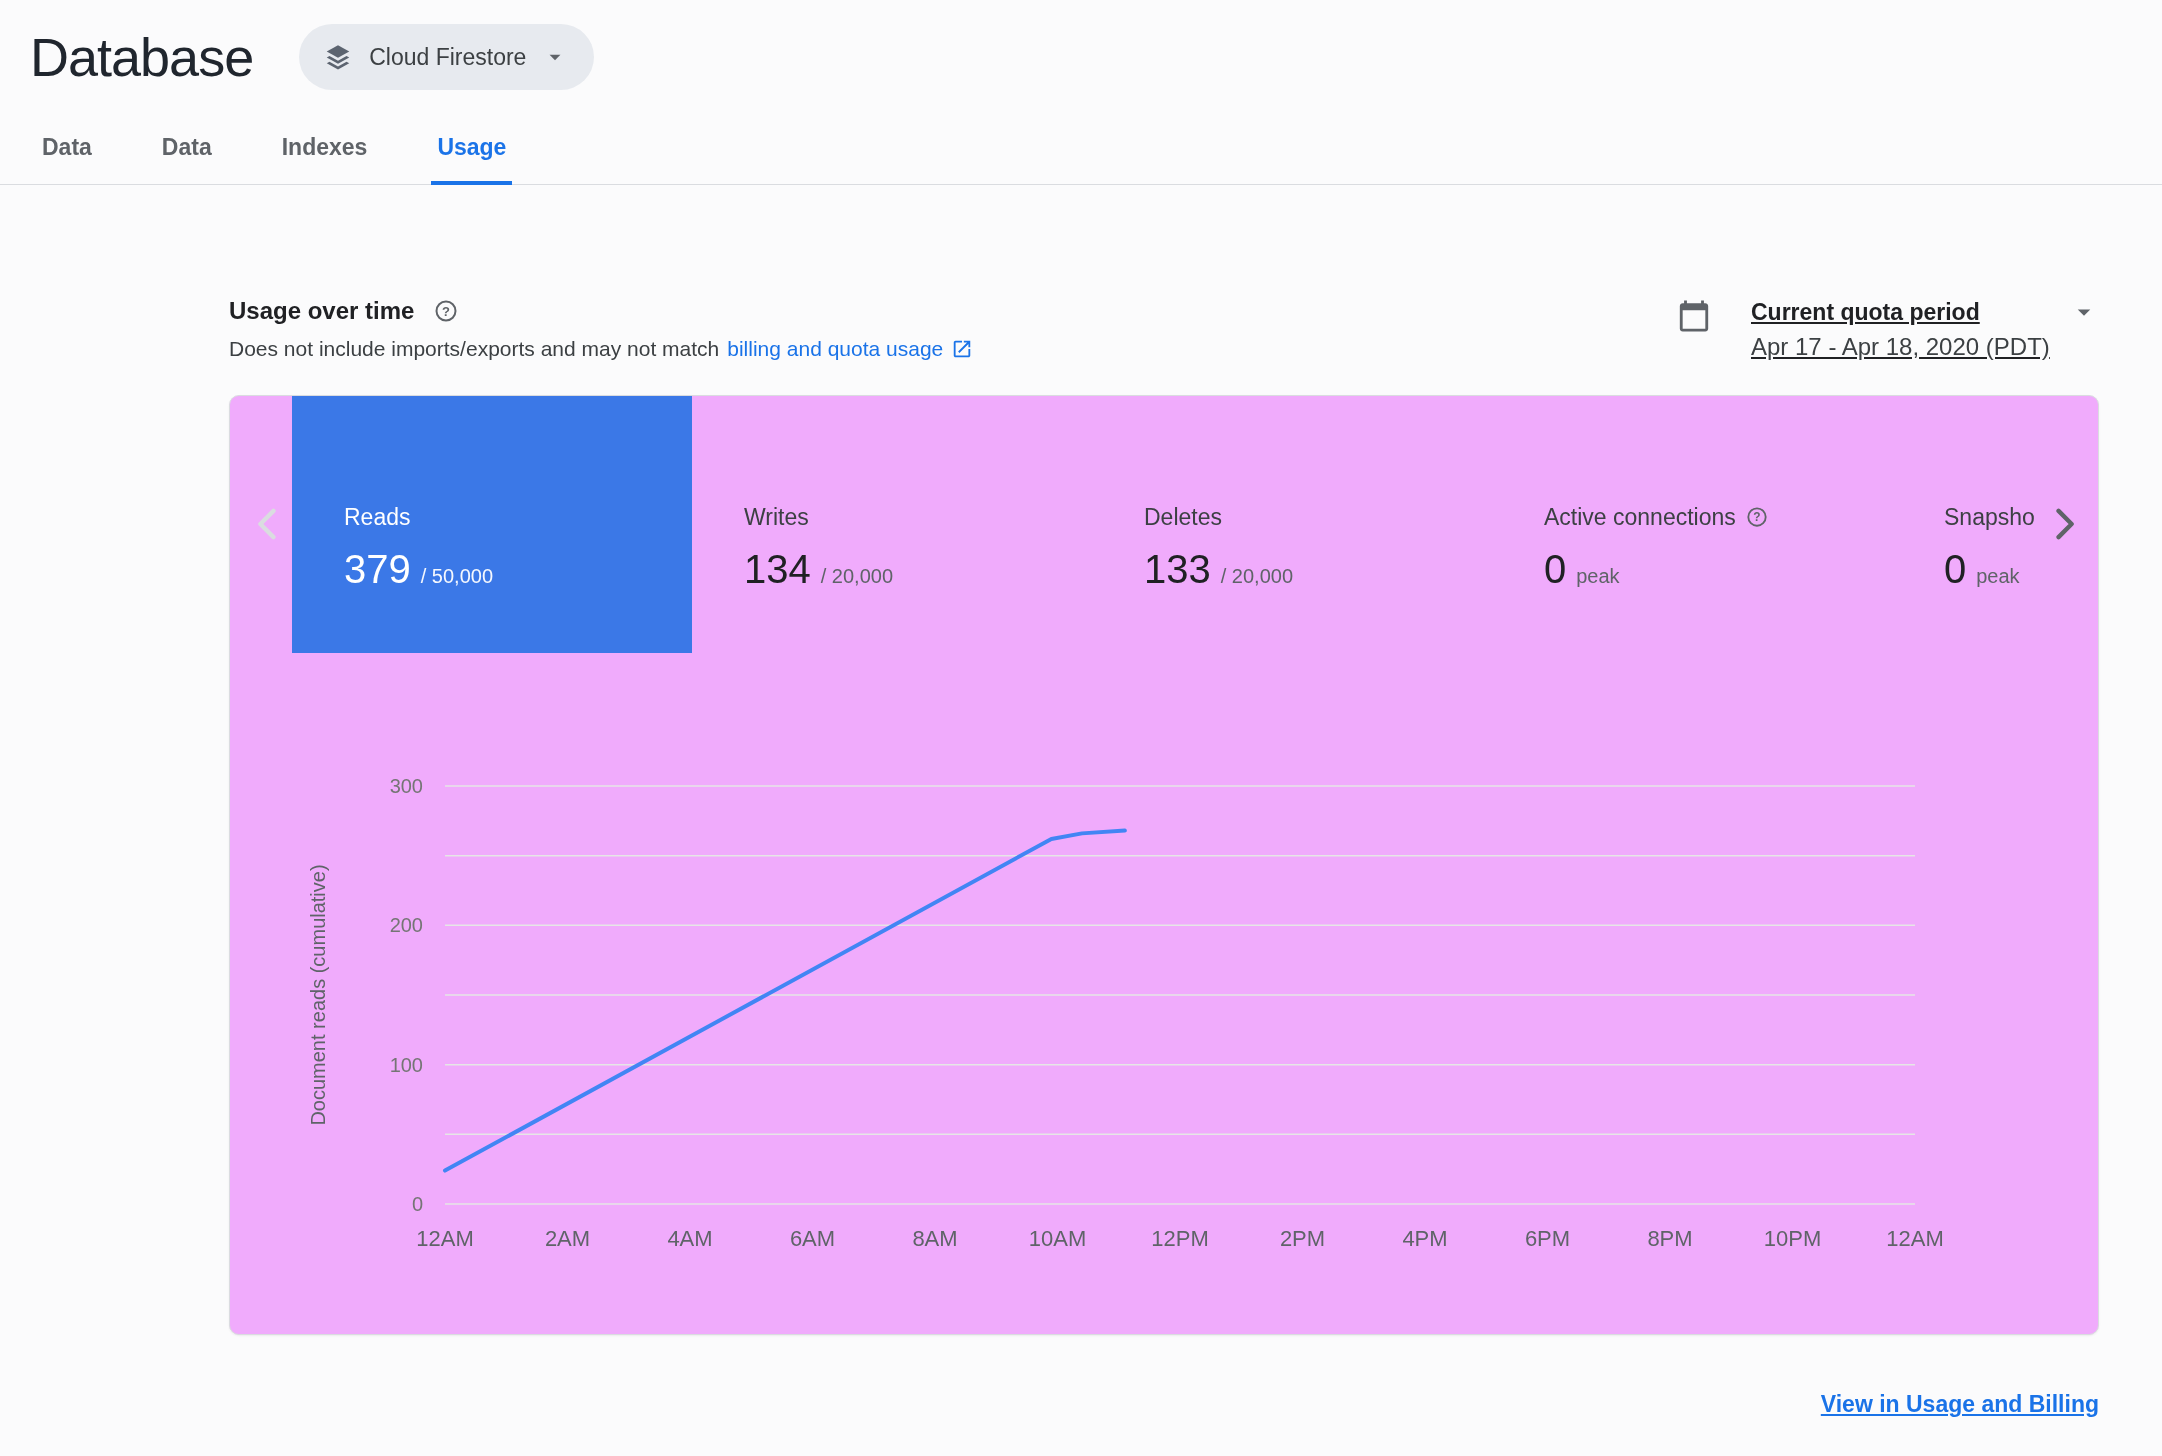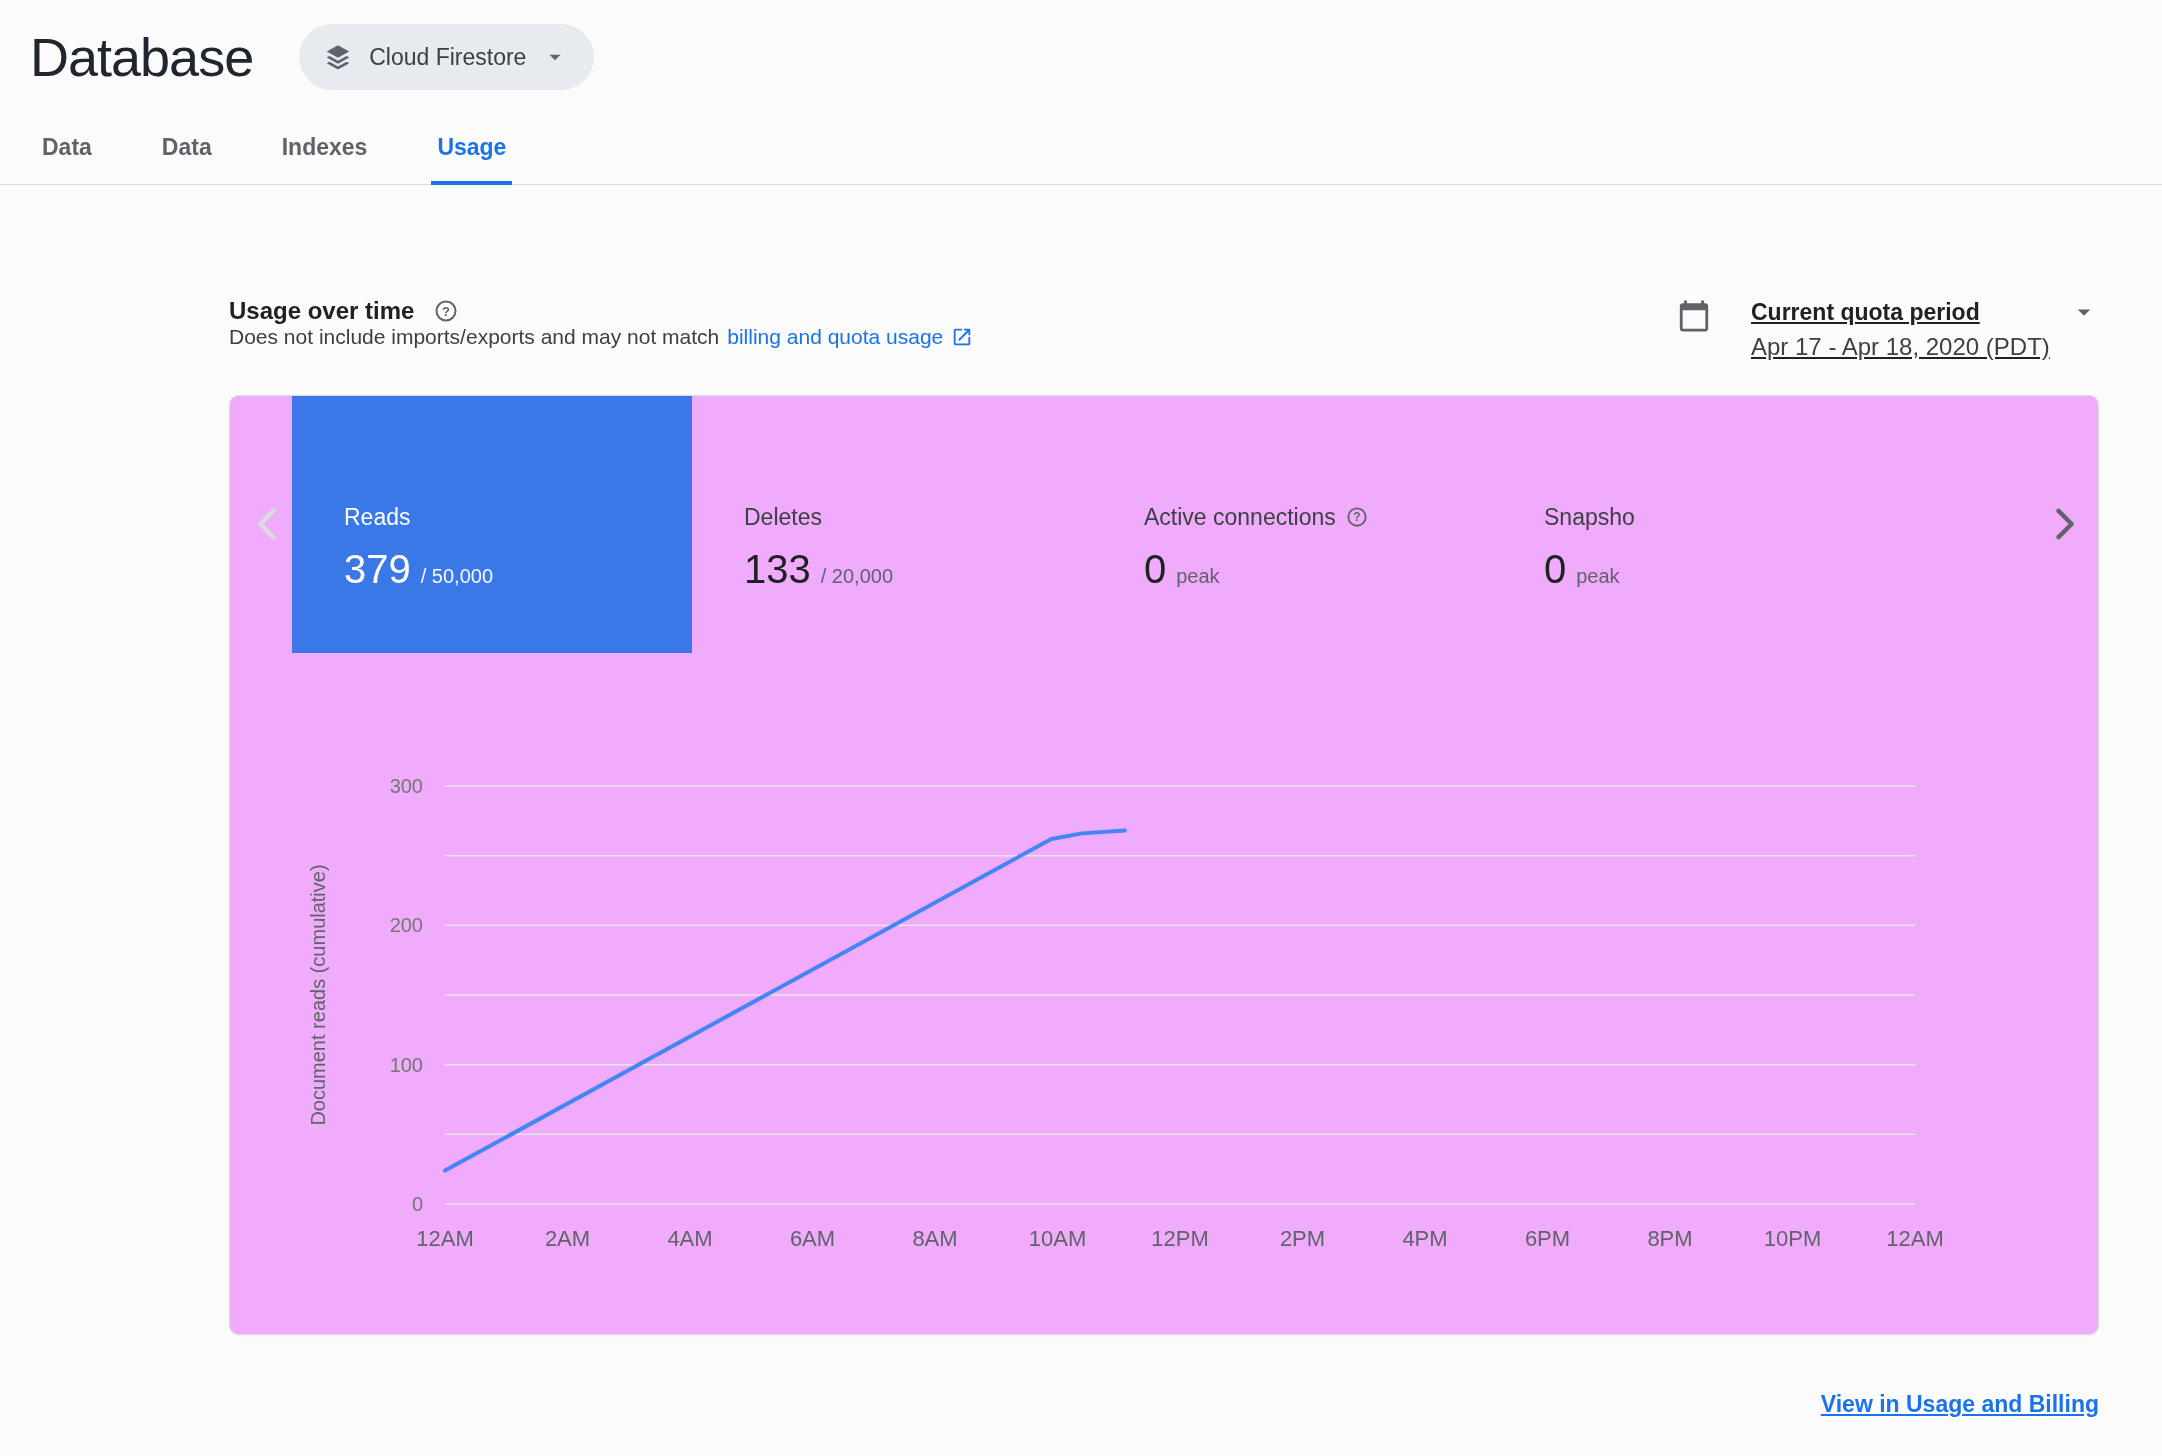--- a/index.html
+++ b/index.html
@@ -29,21 +29,21 @@
     background:none; border:none; cursor:pointer;
     padding:14px 6px 20px; margin:0 58px -1px 0;
     border-bottom:4px solid transparent;
   }
   .tab.active { color:var(--accent,#1a73e8); border-bottom-color:var(--accent,#1a73e8); }
 
   
   .section-head { display:flex; justify-content:space-between; align-items:flex-start; margin:112px 63px 0 229px; }
   .sh-title-row { display:flex; align-items:center; gap:20px; }
   .sh-title { font-size:24px; font-weight:bold; color:#202124; margin:0; }
-  .sh-sub { font-size:21px; color:#3c4043; display:flex; align-items:center; }
+  .sh-sub { margin-top:12px; font-size:21px; color:#3c4043; display:flex; align-items:center; }
   .sh-sub a { color:var(--accent,#1a73e8); margin-left:8px; display:inline-flex; align-items:center; gap:8px; cursor:pointer; }
 
   .period { display:flex; gap:40px;text-decoration:underline; }
   .period-col { width:348px; cursor:pointer; }
   .period-row { display:flex; align-items:center; justify-content:space-between; }
   .period-label { font-size:23px; font-weight:bold; color:#202124; }
   .period-range { font-size:24px; color:#3c4043; margin-top:6px; }
 
   
   .card {
@@ -158,20 +158,24 @@
   <button class="chev chev-left" aria-disabled="true">
     <svg width="48" height="48" viewBox="0 0 44 44" fill="none">
       <polyline points="27,10 15,22 27,34" stroke="#dadce0" stroke-width="4" stroke-linecap="round" stroke-linejoin="round"></polyline>
     </svg>
   </button>
 
   <div class="metrics">
     <button class="tile selected">
       <div class="t-name">Reads</div>
       <div class="t-val"><span>379</span><span class="t-quota">/ 50,000</span></div>
+    </button>
+    <button class="tile">
+      <div class="t-name">Writes</div>
+      <div class="t-val"><span>134</span><span class="t-quota">/ 20,000</span></div>
     </button>
     <button class="tile">
       <div class="t-name">Deletes</div>
       <div class="t-val"><span>133</span><span class="t-quota">/ 20,000</span></div>
     </button>
     <button class="tile">
       <div class="t-name">
         <span>Active connections</span>
         <span style="display:inline-flex;">
           <svg width="22" height="22" viewBox="0 0 24 24">

